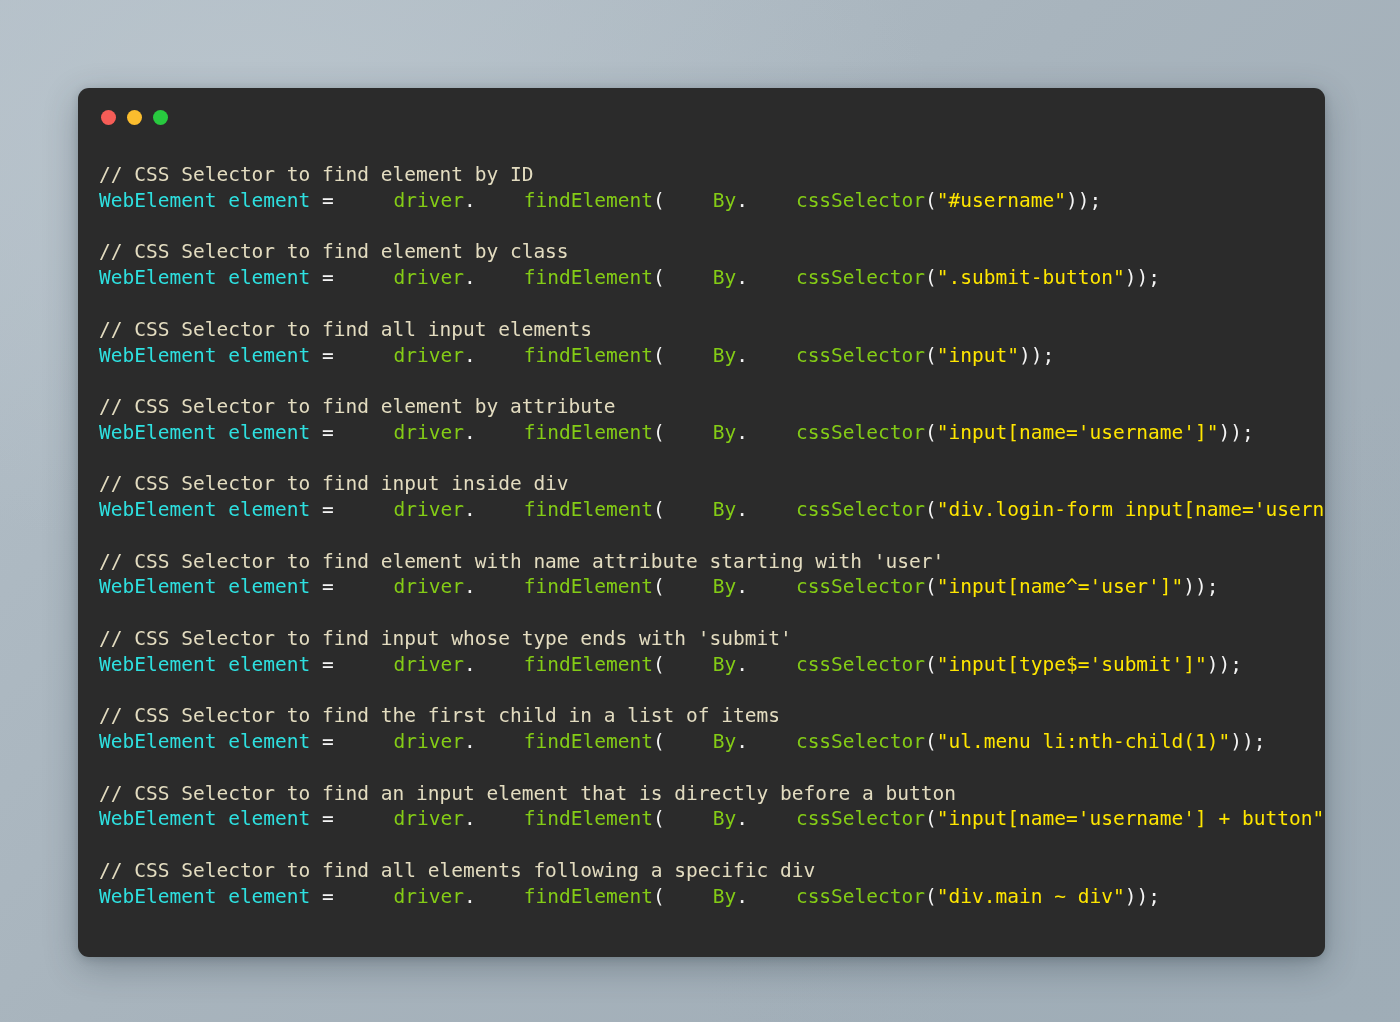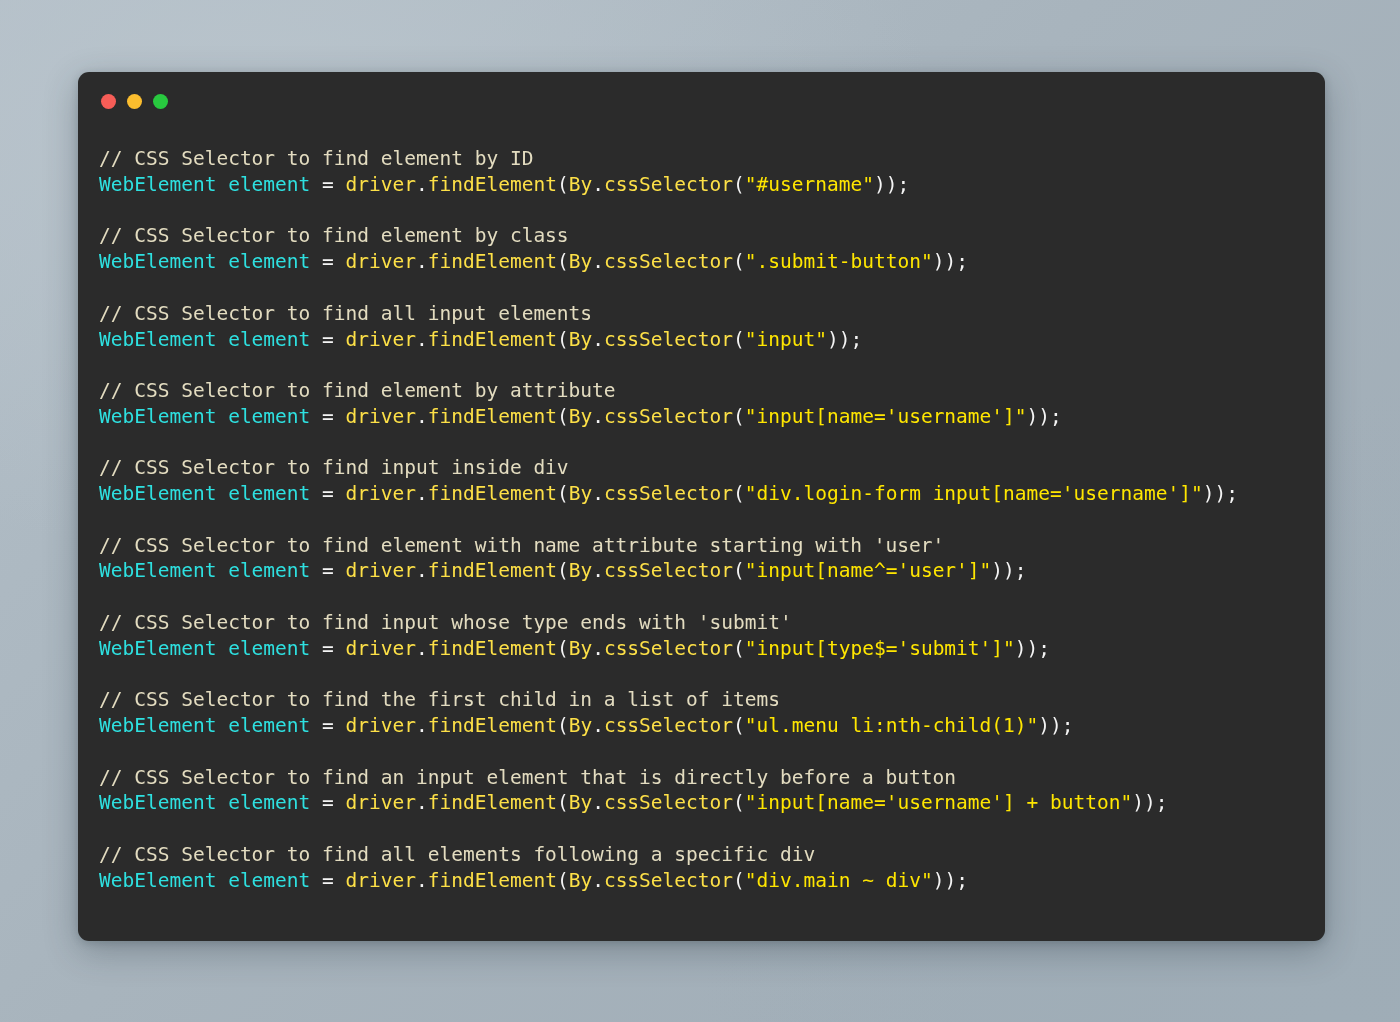--- a/index.html
+++ b/index.html
@@ -19,21 +19,21 @@
       linear-gradient(135deg, #b3bfc8 0%, #a8b4bd 45%, #9eabb5 100%);
     font-family: "DejaVu Sans Mono", "Liberation Mono", monospace;
     display: flex;
     align-items: flex-start;
     justify-content: flex-start;
   }
 
   #window {
     position: absolute;
     left: 78px;
-    top: 72px;
+    top: 88px;
     width: 1247px;
     height: 869px;
     background: #2b2b2b;
     border-radius: 11px;
     box-shadow: 0 10px 34px rgba(30,42,52,0.30), 0 2px 8px rgba(30,42,52,0.18);
     overflow: hidden;
   }
 
   #titlebar {
     height: 58px;
@@ -59,21 +59,21 @@
     font-size: 19.5px;
     line-height: 25.9px;
     white-space: pre;
     letter-spacing: 0px;
   }
   .block { margin-bottom: 25.5px; }
   .line { white-space: pre; }
 
   .tok-comment { color: #e3dcc0; }
   .tok-type    { color: #2ee0e0; text-align: center; }
-  .tok-ident   { color: #fde047; }
+  .tok-ident   { color: #84cc16; margin-left: 48px; }
   .tok-punct   { color: #f4f4f4; }
   .tok-string  { color: #ffe600; }
   .tok-op      { color: #f4f4f4; }
 </style>
 </head>
 <body>
 
 <div id="window">
 
   <div id="titlebar">

